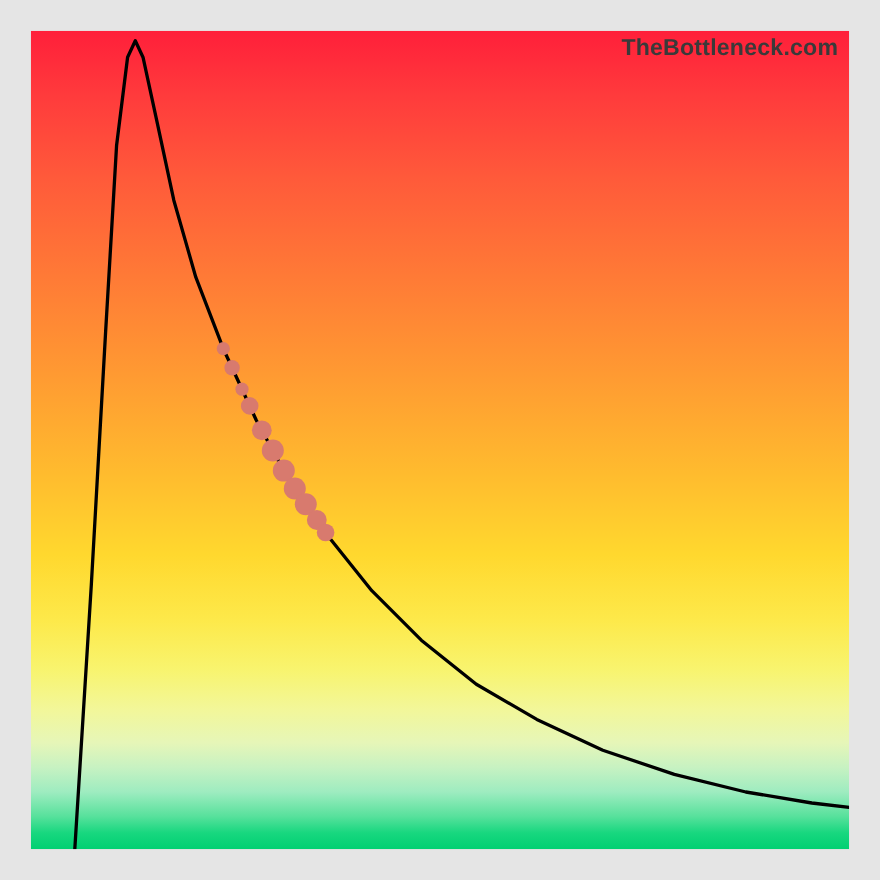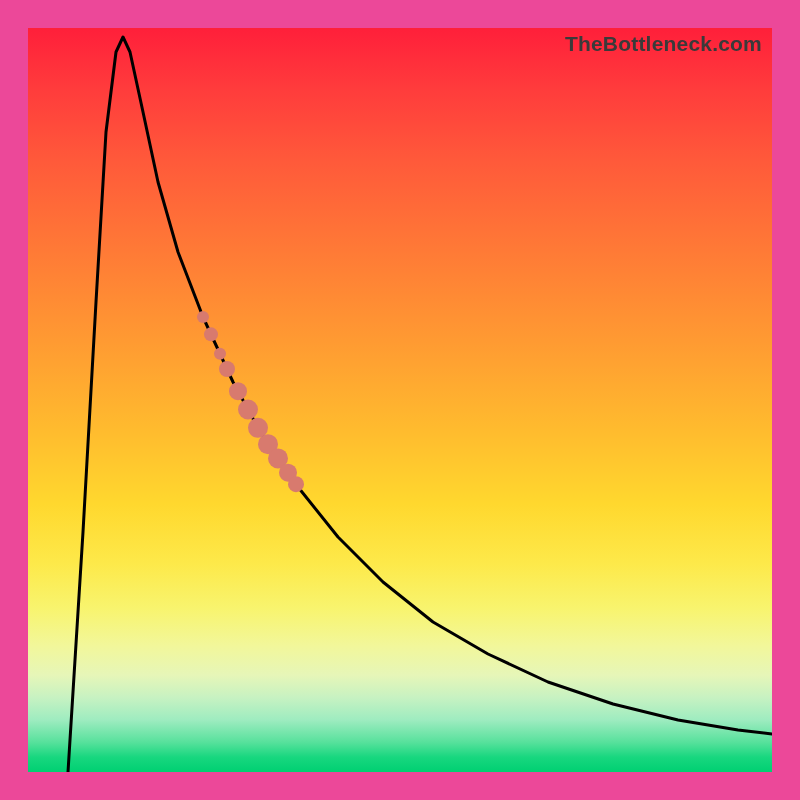--- a/index.html
+++ b/index.html
@@ -8,21 +8,21 @@
     width: 800px;
     height: 800px;
     overflow: hidden;
     background: #000;
     font-family: Arial, Helvetica, sans-serif;
   }
   .frame {
     position: relative;
     width: 800px;
     height: 800px;
-    background: #ec4899;
+    background: #e5e5e5;
   }
   .plot {
     position: absolute;
     left: 28px;
     top: 28px;
     width: 744px;
     height: 744px;
     overflow: hidden;
   }
   .gradient {

